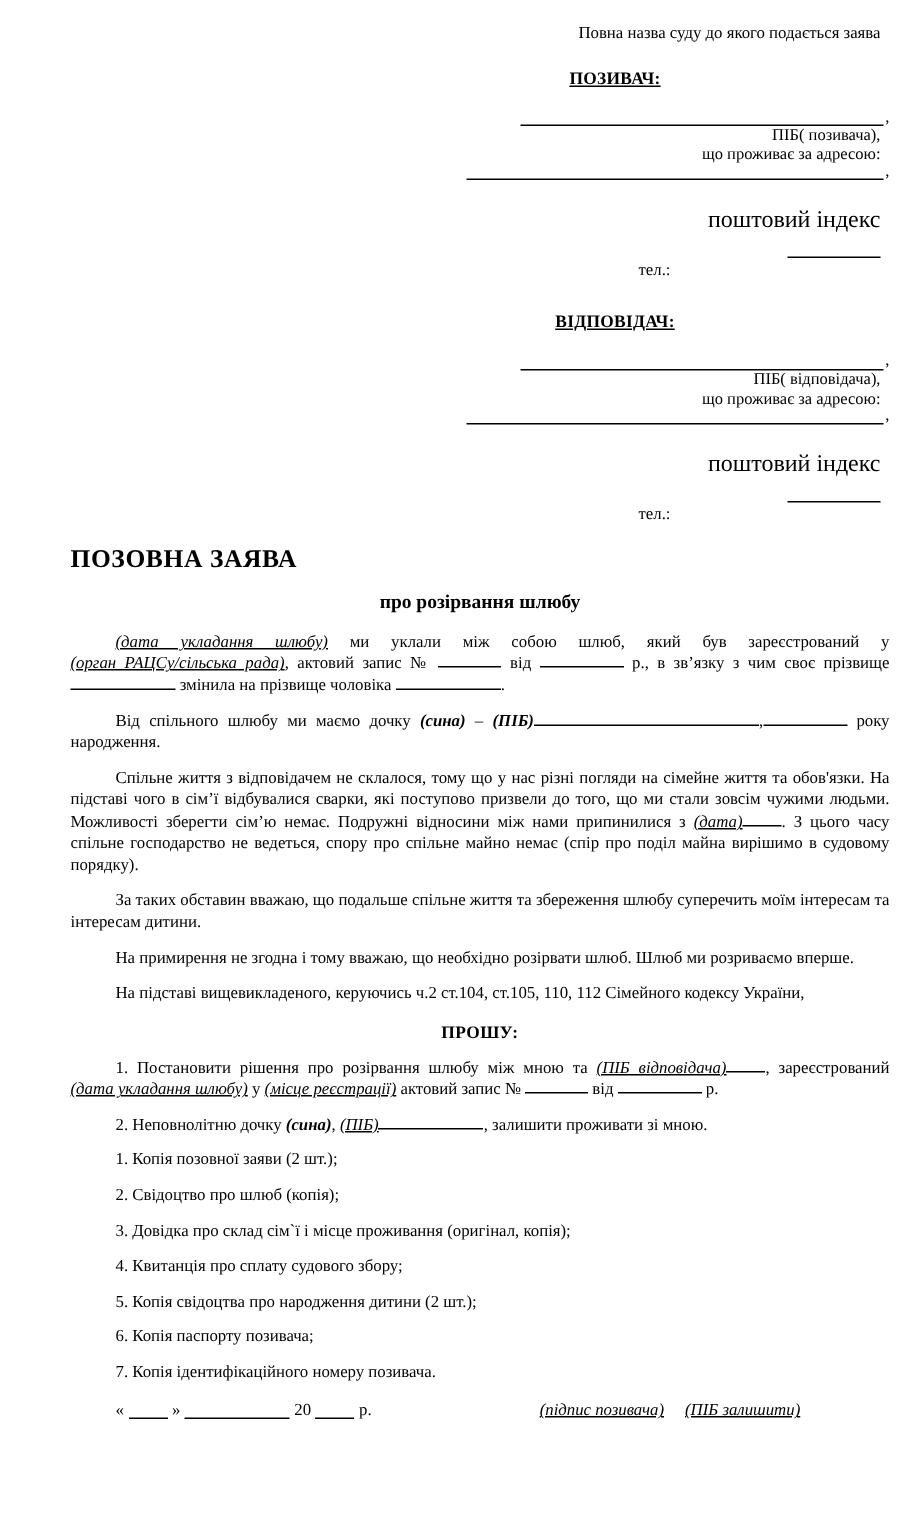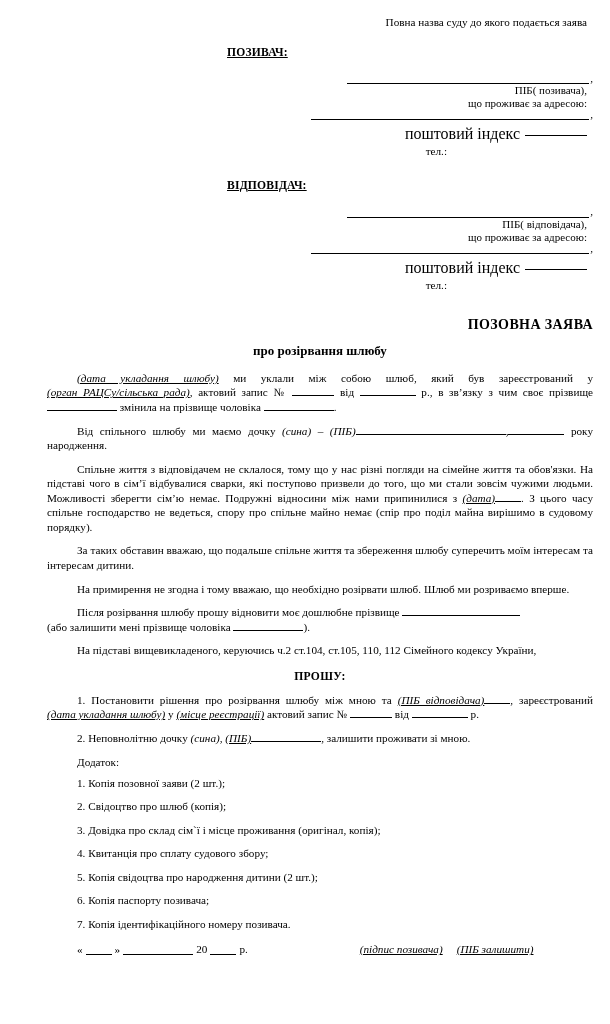--- a/index.html
+++ b/index.html
@@ -32,20 +32,21 @@
     font-size: 11.2px;
     padding-right: 6px;
     margin-bottom: 18px;
   }
 
   
   .party-head {
     font-size: 11.6px;
     font-weight: bold;
     text-decoration: underline;
+    text-align: center;
     margin-left: 180px;
     margin-bottom: 14px;
     letter-spacing: .2px;
   }
   
   .rule-row {
     display: flex;
     align-items: flex-end;
     justify-content: flex-end;
   }
@@ -59,39 +60,41 @@
   .rule-short  { width: 62px; }
   .comma { font-size: 11.2px; line-height: 1; padding-left: 1px; }
   .party-sub {
     text-align: right;
     font-size: 11px;
     padding-right: 6px;
   }
   .party-sub.small-gap { margin-top: 1px; }
   .index-row {
     display: flex;
+    align-items: flex-end;
     justify-content: flex-end;
     gap: 5px;
     padding-right: 6px;
-    margin-top: 5px;
+    margin-top: 18px;
+    flex-direction: column;
   }
   .tel-row {
     text-align: right;
     padding-right: 146px;
     margin-top: 2px;
     font-size: 11.2px;
   }
 
   
   .doc-title {
-    text-align: right;
-    font-weight: bold;
-    font-size: 14px;
+    text-align: left;
+    font-weight: bold;
+    font-size: 17px;
     letter-spacing: .4px;
-    margin-top: 26px;
+    margin-top: 14px;
   }
   .doc-subtitle {
     text-align: center;
     font-weight: bold;
     font-size: 13px;
     margin-top: 10px;
   }
 
   
   .body-wrap { margin-top: 12px; }
@@ -121,20 +124,21 @@
   
   .ph {
     font-style: italic;
     text-decoration: underline;
     white-space: nowrap;
   }
   
   .ph-plain {
     font-style: italic;
     white-space: nowrap;
+    font-weight: bold;
   }
 
   
   .proshu {
     text-align: center;
     font-weight: bold;
     font-size: 11.6px;
     margin: 12px 0 10px 0;
     letter-spacing: .3px;
   }
@@ -232,31 +236,29 @@
     <p class="para"><span class="ph">(дата укладання шлюбу)</span><span> ми уклали між собою шлюб, який був зареєстрований у </span><span class="ph">(орган РАЦСу/сільська рада)</span><span>, актовий запис № </span><span class="blank b-sm"></span><span> від </span><span class="blank b-md"></span><span> р., в зв’язку з чим своє прізвище </span><span class="blank b-lg"></span><span> змінила на прізвище чоловіка </span><span class="blank b-lg"></span><span>.</span></p>
 
     <p class="para"><span>Від спільного шлюбу ми маємо дочку </span><span class="ph-plain">(сина)</span><span> – </span><span class="ph-plain">(ПІБ)</span><span class="blank b-xxl"></span><span>,</span><span class="blank b-md"></span><span> року народження.</span></p>
 
     <p class="para"><span>Спільне життя з відповідачем не склалося, тому що у нас різні погляди на сімейне життя та обов'язки. На підставі чого в сім’ї відбувалися сварки, які поступово призвели до того, що ми стали зовсім чужими людьми.  Можливості зберегти сім’ю немає. Подружні відносини між нами припинилися з </span><span class="ph">(дата)</span><span class="blank b-xs"></span><span>. З цього часу спільне господарство не ведеться, спору про спільне майно немає (спір про поділ майна  вирішимо в судовому порядку).</span></p>
 
     <p class="para">За таких обставин вважаю, що подальше спільне життя та збереження шлюбу суперечить моїм інтересам та інтересам дитини.</p>
 
     <p class="para">На примирення не згодна і тому вважаю, що необхідно розірвати шлюб. Шлюб ми розриваємо вперше.</p>
 
-    <p class="para"><span>Після розірвання шлюбу прошу відновити моє дошлюбне прізвище </span><span class="blank b-xl"></span><br><span>(або залишити мені прізвище чоловіка </span><span class="blank b-lg"></span><span>).</span></p>
 
     <p class="para">На підставі вищевикладеного, керуючись ч.2 ст.104, ст.105, 110, 112 Сімейного кодексу України,</p>
 
     <div class="proshu">ПРОШУ:</div>
 
     <p class="para"><span>1. Постановити рішення про розірвання шлюбу між мною та </span><span class="ph">(ПІБ відповідача)</span><span class="blank b-xs"></span><span>, зареєстрований </span><span class="ph">(дата укладання шлюбу)</span><span> у </span><span class="ph">(місце реєстрації)</span><span> актовий запис № </span><span class="blank b-sm"></span><span> від </span><span class="blank b-md"></span><span> р.</span></p>
 
     <p class="para"><span>2. Неповнолітню дочку </span><span class="ph-plain">(сина)</span><span>, </span><span class="ph">(ПІБ)</span><span class="blank b-lg"></span><span>, залишити проживати зі мною.</span></p>
 
-    <div class="annex-title">Додаток:</div>
     <ul class="annex">
       <li>1. Копія позовної заяви (2 шт.);</li>
       <li>2. Свідоцтво про шлюб (копія);</li>
       <li>3. Довідка про склад сім`ї  і місце проживання  (оригінал, копія);</li>
       <li>4. Квитанція про сплату судового збору;</li>
       <li>5. Копія свідоцтва про народження дитини (2 шт.);</li>
       <li>6. Копія паспорту позивача;</li>
       <li>7. Копія ідентифікаційного номеру позивача.</li>
     </ul>
 

